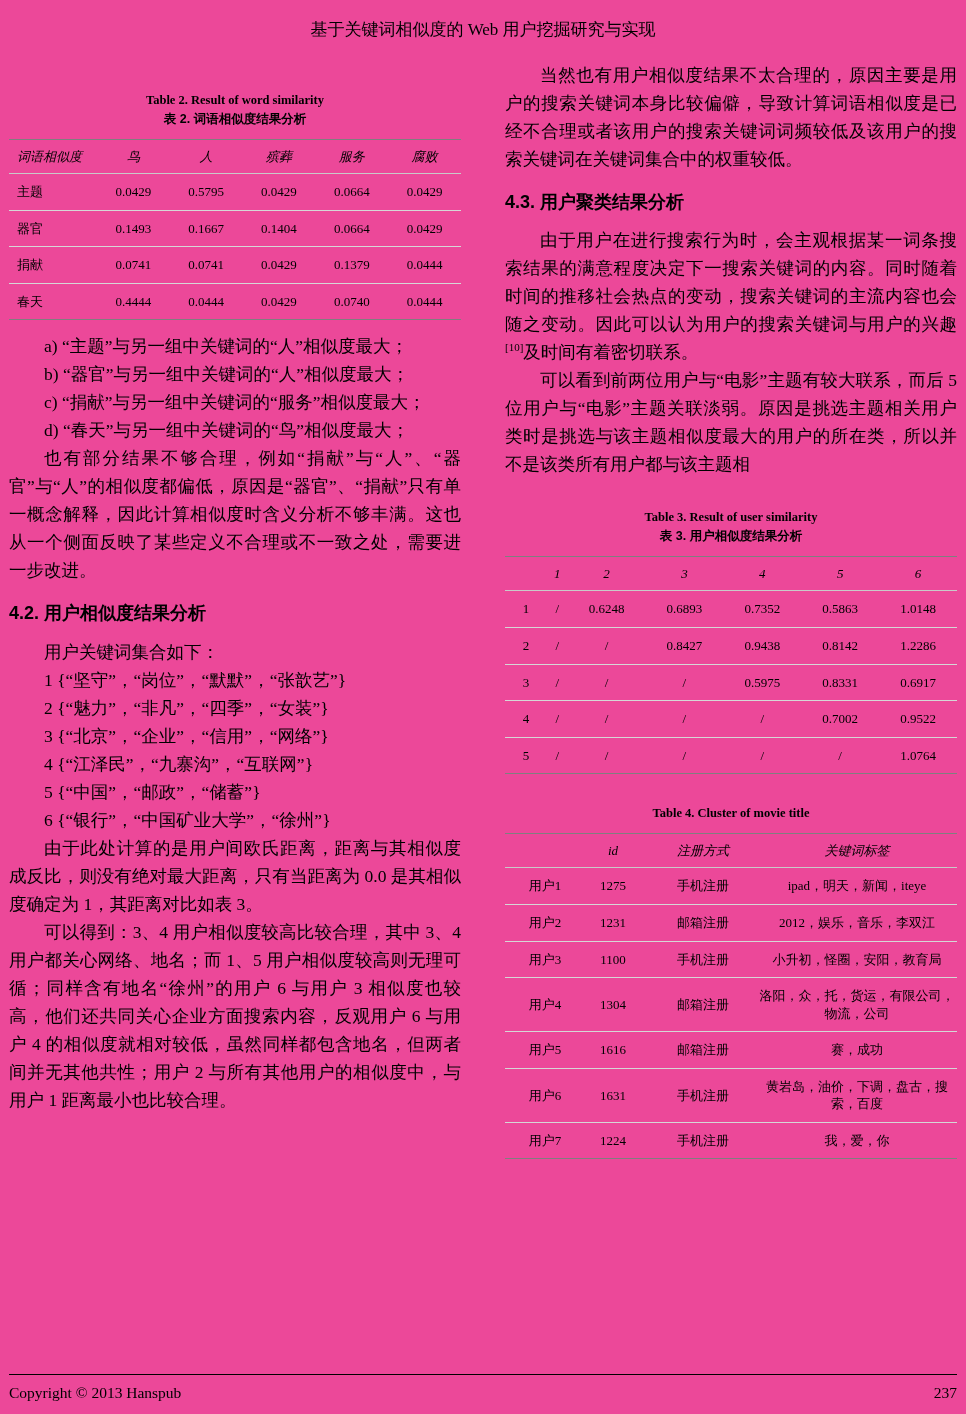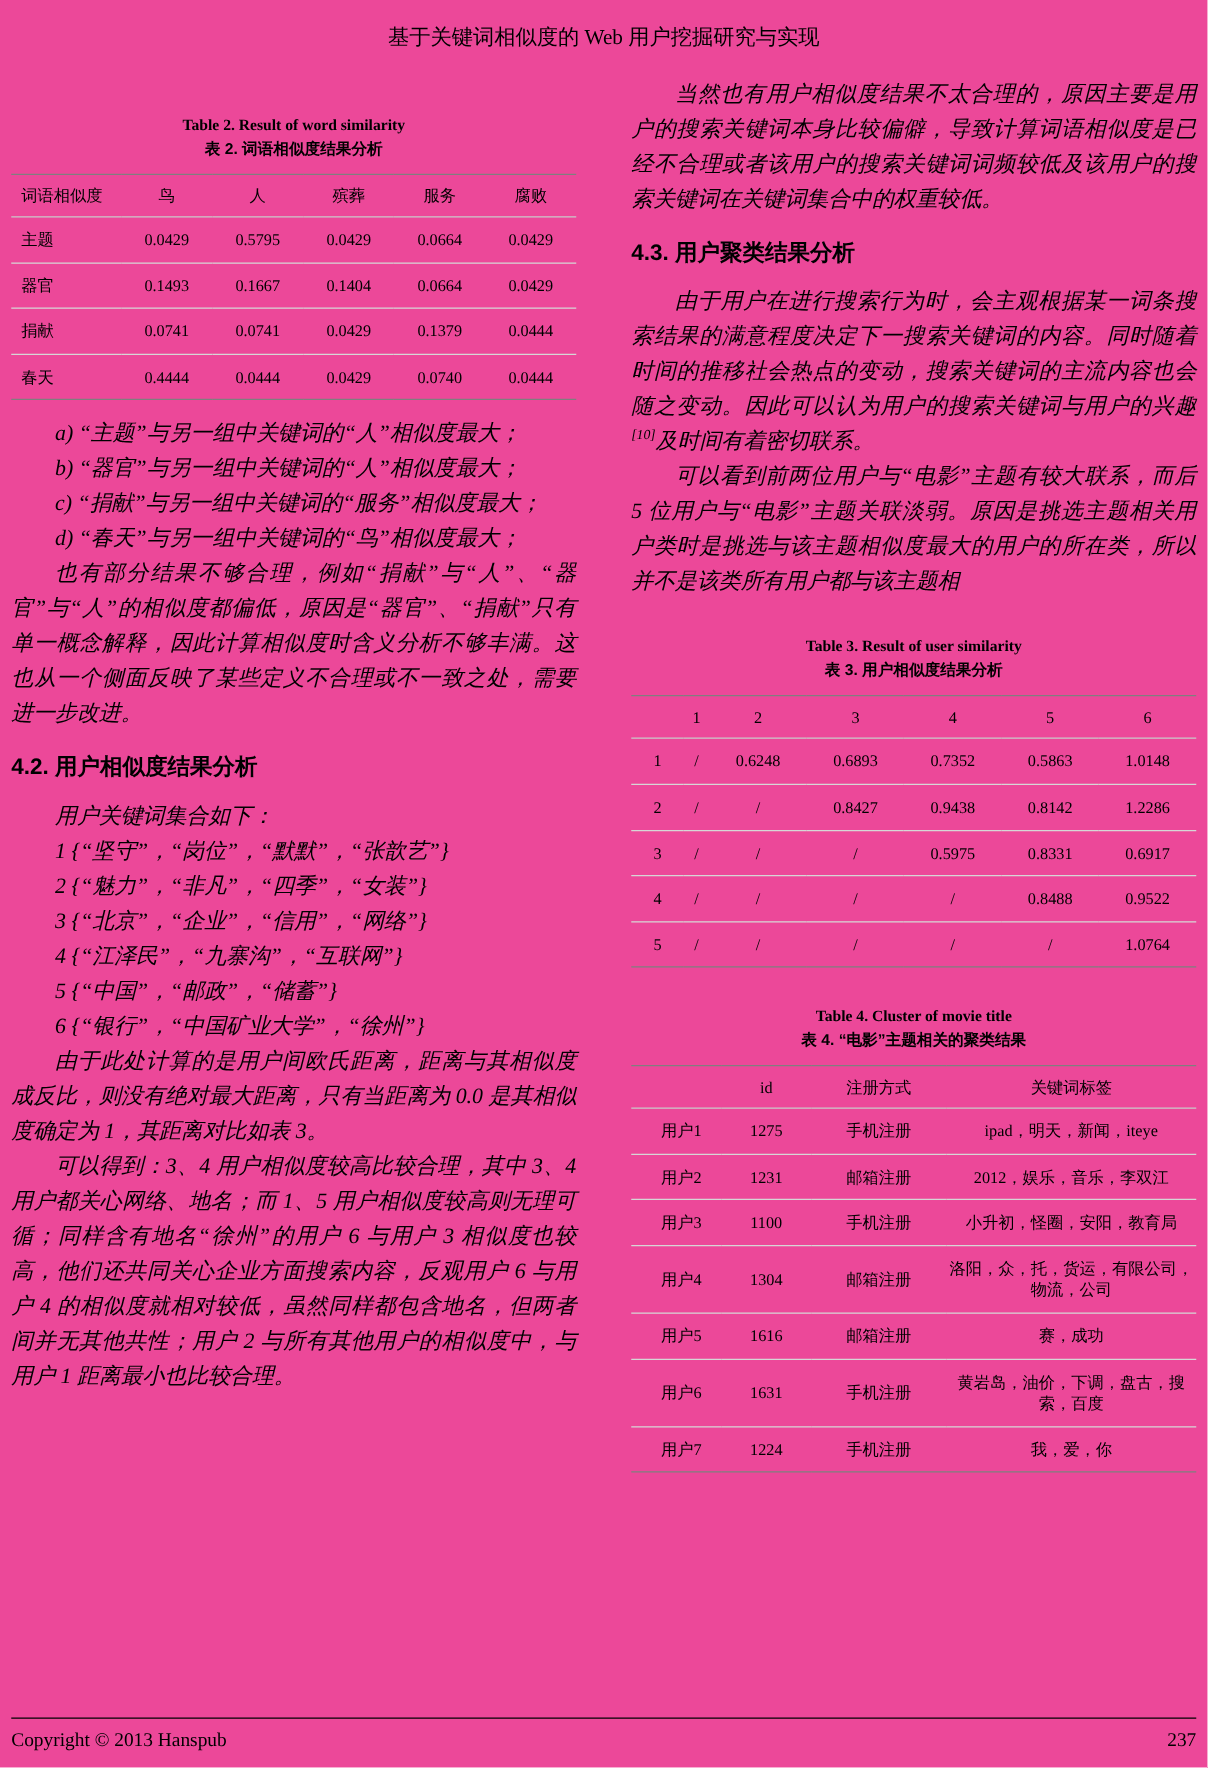--- a/index.html
+++ b/index.html
@@ -5,32 +5,32 @@
   * { box-sizing: border-box; }
   html, body { margin: 0; padding: 0; background: #ffffff; }
   .page {
     width: 966px; height: 1414px; position: relative; overflow: hidden;
     padding: 10px 9px 0; background: #ec4899; color: #000000;
     font-family: "Liberation Serif", "DejaVu Serif", serif;
   }
   .running-head { text-align: center; font-size: 17px; margin: 8px 0 20px; }
   .columns { display: flex; gap: 44px; }
   .col { width: 452px; flex: 0 0 452px; font-size: 17.5px; line-height: 28px; }
-  .para { margin: 0; text-indent: 2em; text-align: justify; font-style: italic; }
+  .para { margin: 0; text-indent: 2em; text-align: justify; }
   .sec-h {
     font-family: "Liberation Sans", "DejaVu Sans", sans-serif;
     font-size: 18px; font-weight: bold; margin: 18px 0 12px; line-height: 1.3;
   }
   .tbl-cap { text-align: center; margin: 2px 0 10px; line-height: 1.5; }
   .cap-en { font-family: "Liberation Serif", serif; font-weight: bold; font-size: 12.5px; margin-top: 30px; }
   .cap-zh { font-family: "Liberation Sans", "DejaVu Sans", sans-serif; font-weight: bold; font-size: 12.5px; }
   table.tbl { width: 100%; border-collapse: collapse; font-size: 13px; line-height: 1.35; margin: 0 0 12px; }
   table.tbl th {
     font-weight: normal; padding: 8px 2px; text-align: center;
-    border-top: 1px solid #7f7f7f; border-bottom: 1px solid #c9c9c9;
+    border-top: 1px solid #7f7f7f; border-bottom: 1px solid #c9c9c9; font-style: italic;
   }
   table.tbl td { padding: 9px 2px; text-align: center; border-bottom: 1px solid #d6d6d6; }
   table.tbl tbody tr:last-child td { border-bottom: 1px solid #7f7f7f; }
   .tbl-word th:first-child, .tbl-word td:first-child { text-align: left; padding-left: 8px; width: 88px; }
   .tbl-word td { padding: 10px 2px; }
   .tbl-user th:first-child, .tbl-user td:first-child { width: 42px; }
   .tbl-user td { padding: 11px 2px; }
   .tbl-cluster th:nth-child(1), .tbl-cluster td:nth-child(1) { width: 72px; text-align: center; padding-left: 10px; }
   .tbl-cluster th:nth-child(2), .tbl-cluster td:nth-child(2) { width: 72px; }
   .tbl-cluster th:nth-child(3), .tbl-cluster td:nth-child(3) { width: 108px; }
@@ -178,38 +178,37 @@
               <td>0.5975</td>
               <td>0.8331</td>
               <td>0.6917</td>
             </tr>
             <tr>
               <td>4</td>
               <td>/</td>
               <td>/</td>
               <td>/</td>
               <td>/</td>
-              <td>0.8488</td>
+              <td>0.7002</td>
               <td>0.9522</td>
             </tr>
             <tr>
               <td>5</td>
               <td>/</td>
               <td>/</td>
               <td>/</td>
               <td>/</td>
               <td>/</td>
               <td>1.0764</td>
             </tr>
           </tbody>
         </table>
 
       <div class="tbl-cap" style="margin-top:12px">
         <div class="cap-en">Table 4. Cluster of movie title</div>
-        <div class="cap-zh">表 4.  “电影”主题相关的聚类结果</div>
       </div>
       <table class="tbl tbl-cluster">
           <thead>
             <tr>
               <th></th>
               <th>id</th>
               <th>注册方式</th>
               <th>关键词标签</th>
             </tr>
           </thead>

